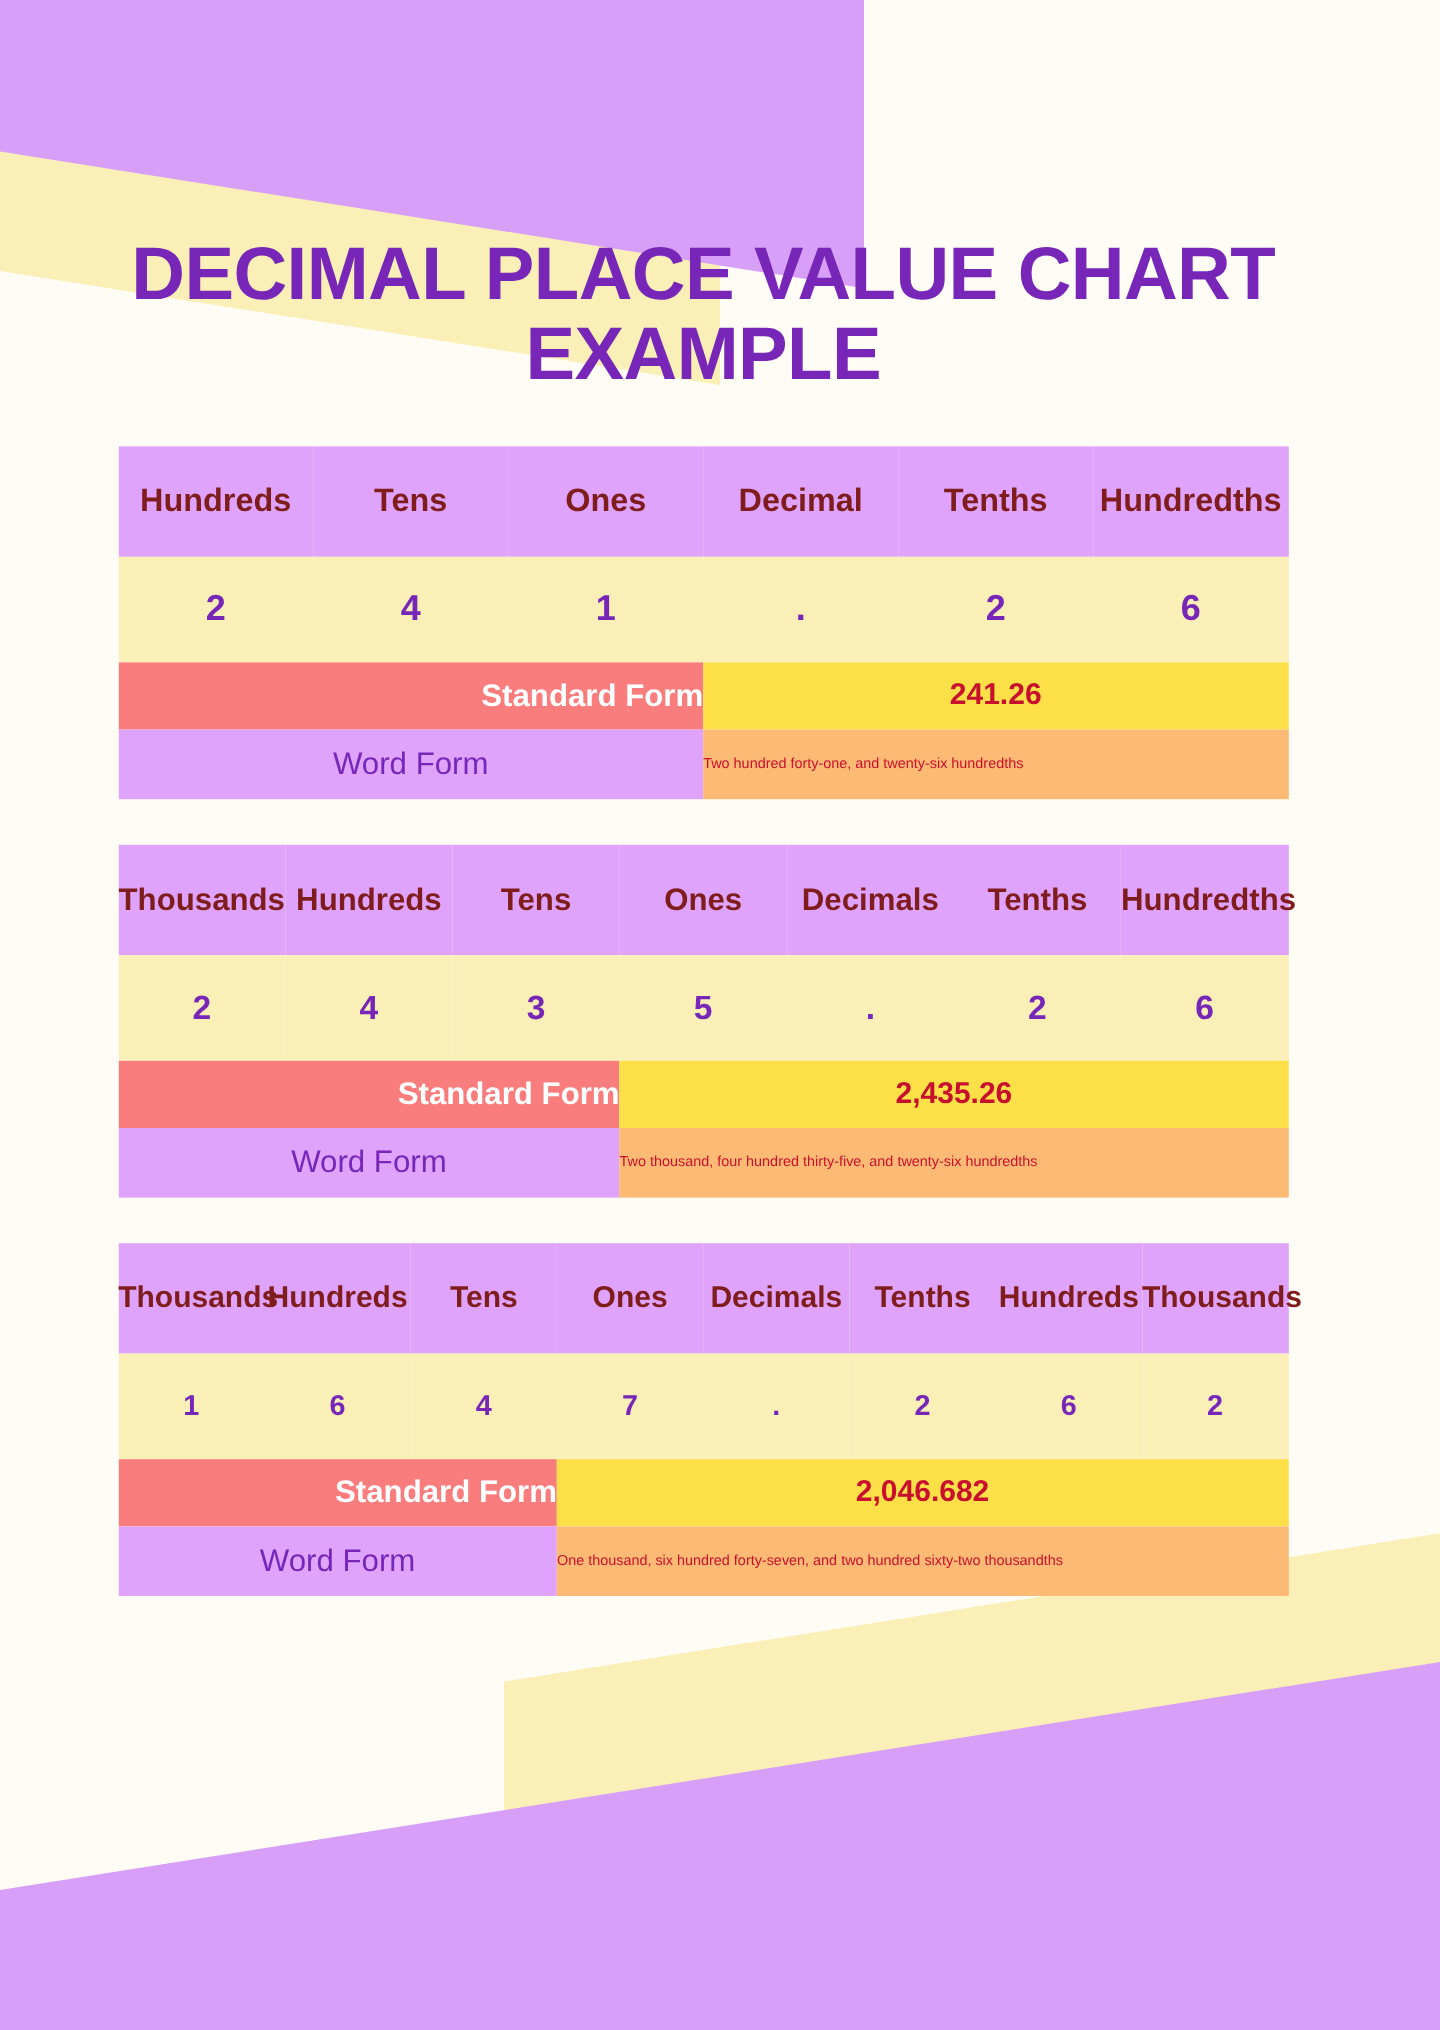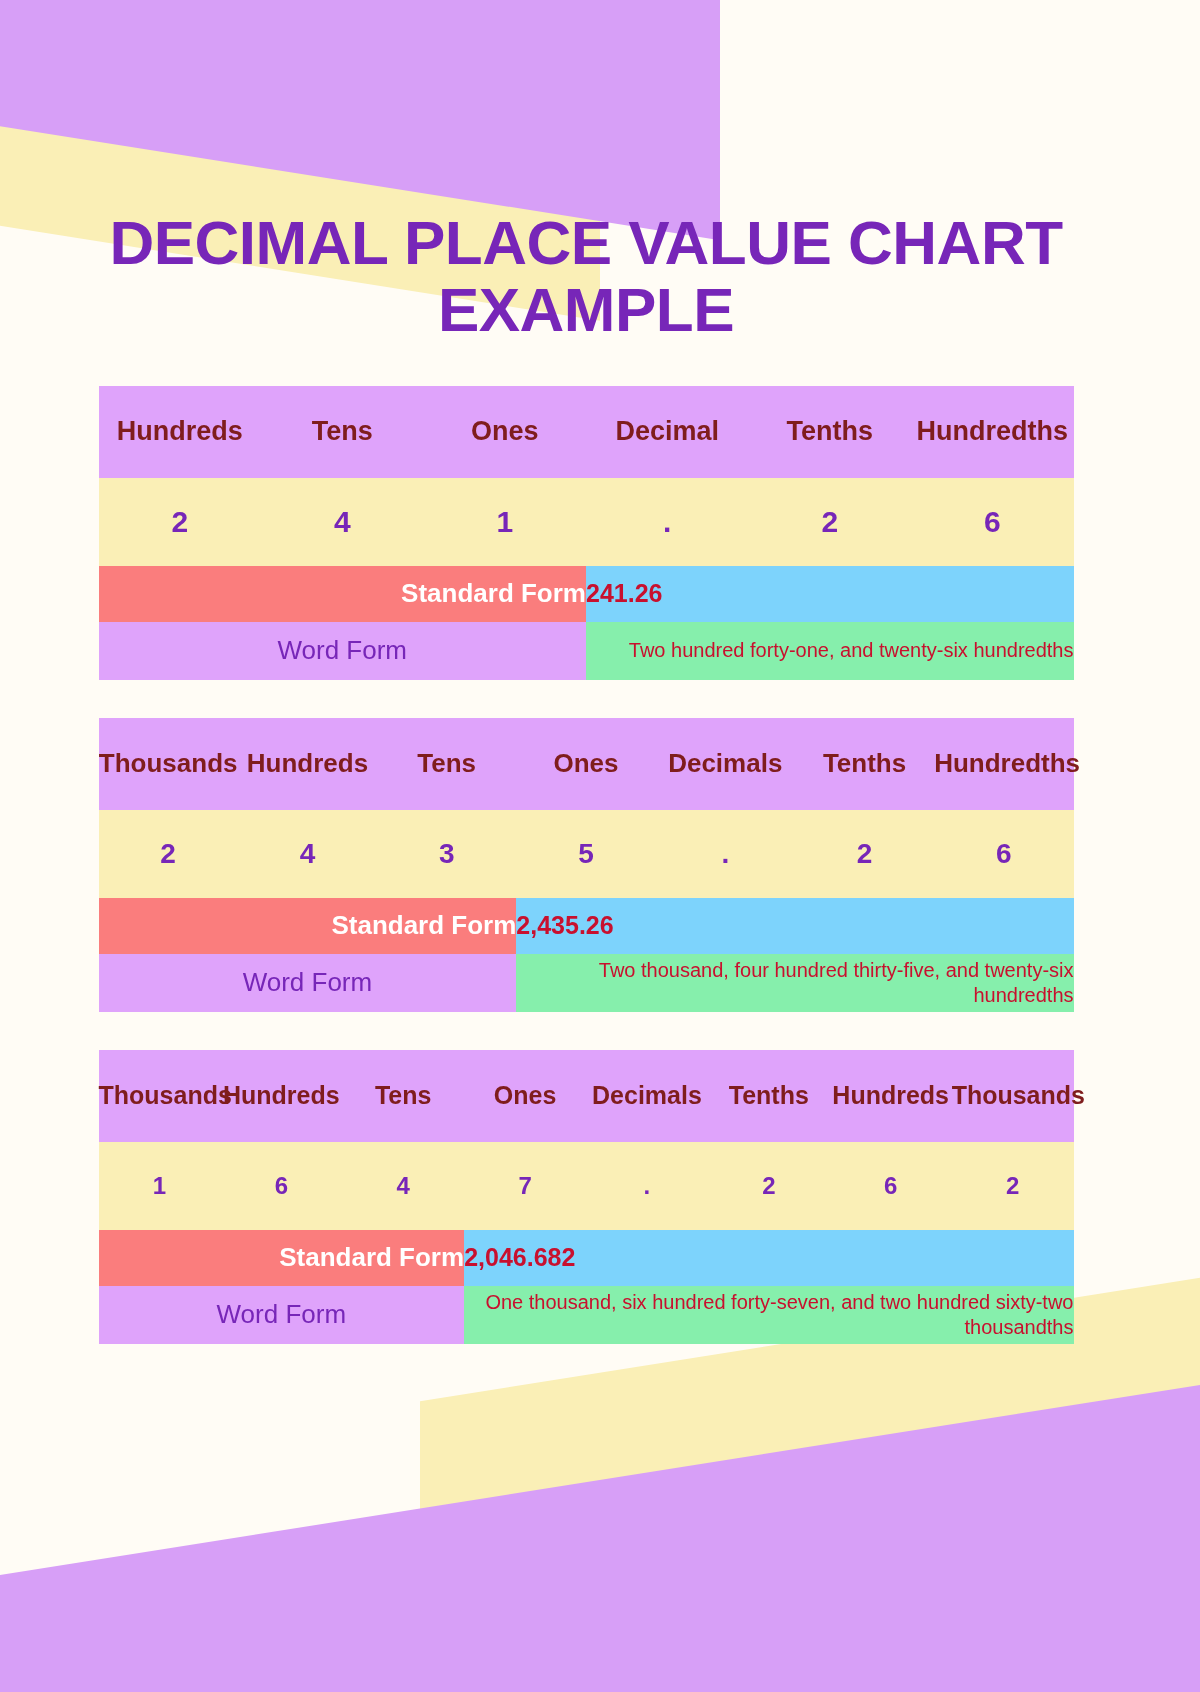--- a/index.html
+++ b/index.html
@@ -35,21 +35,21 @@
     background:#D79FF7;
     transform:skewY(-9deg);
   }
   .br-yellow {
     left:420px; top:1330px; width:900px; height:160px;
     background:#FAEFB6;
     transform:skewY(-9deg);
   }
 
   
-  .page { position:relative; z-index:2; width:1172px; padding:14px 70px; }
+  .page { position:relative; z-index:2; width:1172px; padding:0 70px; }
 
   .title {
     text-align:center;
     color:#7726B8;
     font-size:62px;
     font-weight:bold;
     line-height:1.08;
     letter-spacing:-0.5px;
     padding-top:196px;
     white-space:pre-line;
@@ -85,41 +85,42 @@
   .sf-label {
     background:#FA7D7D;
     color:#FFFFFF;
     font-weight:bold;
     font-size:26px;
     text-align:right;
     vertical-align:middle;
     height:56px;
   }
   .sf-value {
-    background:#7dd3fc;
+    background:#fde047;
     color:#C8102E;
     font-weight:bold;
     font-size:25px;
+    text-align:center;
     vertical-align:middle;
     margin-left:44px;
   }
   .wf-label {
     background:#DFA3FB;
     color:#7726B8;
     font-weight:normal;
     font-size:26px;
     text-align:center;
     vertical-align:middle;
     height:58px;
   }
   .wf-value {
-    background:#86efac;
+    background:#fdba74;
     color:#C8102E;
-    font-size:20px;
-    text-align:right;
+    font-size:12px;
+    text-align:left;
     vertical-align:middle;
     line-height:1.25;
     padding:4px 80px;
   }
 
   .t1 .hdr-row th { font-size:27px; }
   .t2 .hdr-row th { font-size:26px; }
   .t3 .hdr-row th { font-size:25px; }
 
   .t2 .digit-row td, .t3 .digit-row td { font-size:28px; }

